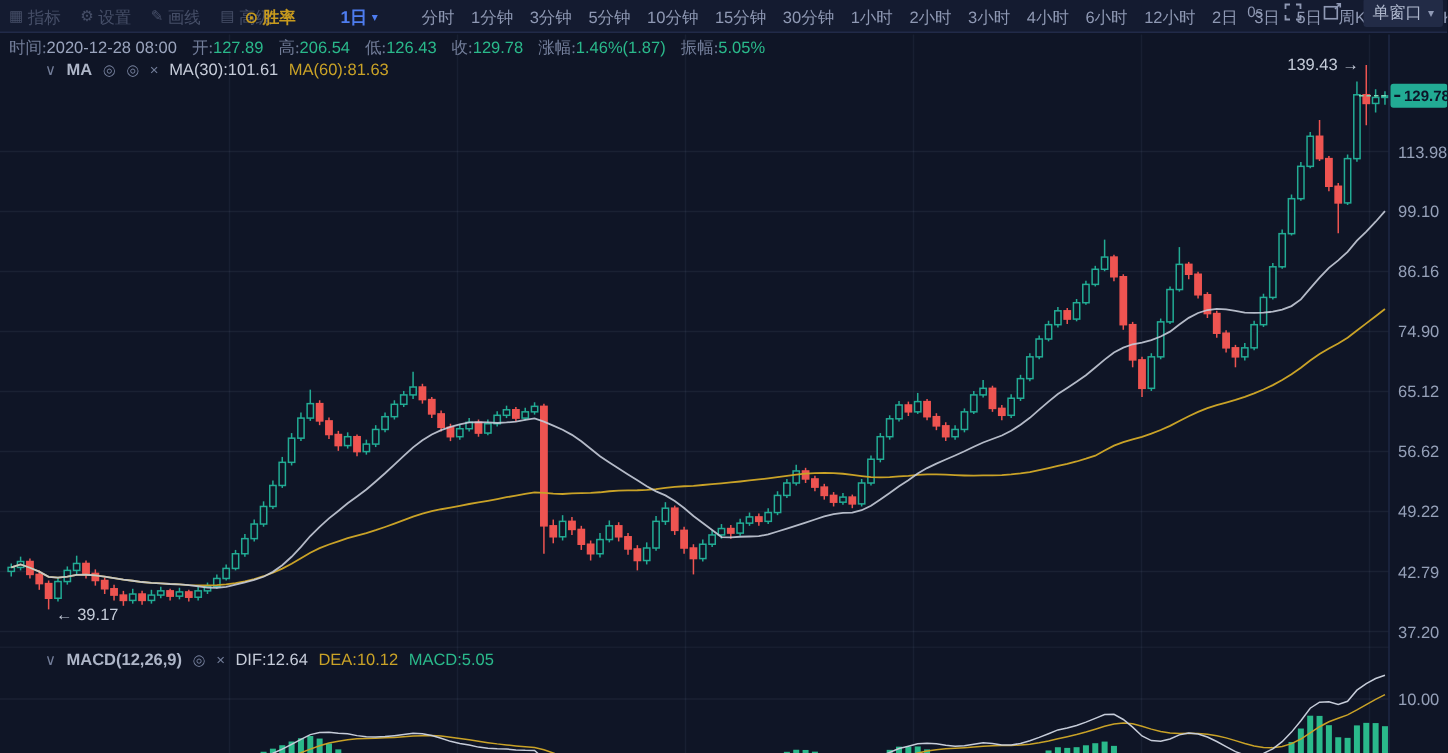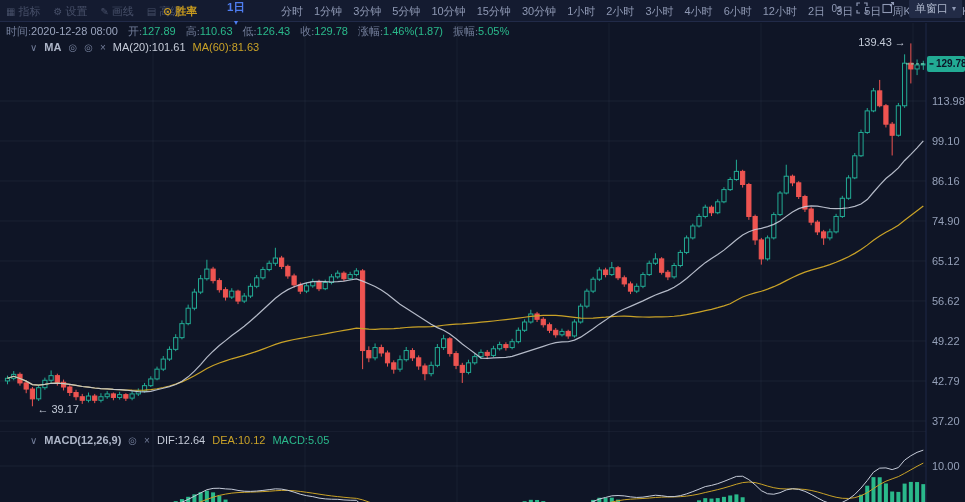--- a/index.html
+++ b/index.html
@@ -3,21 +3,21 @@
 <meta charset="utf-8">
 <style>
   html,body{margin:0;padding:0;background:#0f1526;overflow:hidden;}
   *{box-sizing:border-box;font-family:"Liberation Sans","DejaVu Sans",sans-serif;}
   .stage{position:relative;width:965px;height:502px;background:#0f1526;overflow:hidden;}
   .topbar{position:absolute;left:0;top:0;width:965px;height:22px;background:#141b30;border-bottom:1px solid #212a48;z-index:5;}
   .tb-left{position:absolute;left:6px;top:0;height:22px;display:flex;align-items:center;gap:13px;opacity:.5;}
   .tb-item{display:flex;align-items:center;gap:3px;color:#77819e;font-size:11px;white-space:nowrap;}
   .tb-item .ic{font-size:10px;}
   .winrate{position:absolute;left:163px;top:0;height:22px;display:flex;align-items:center;gap:3px;color:#c79a1e;font-size:11px;font-weight:bold;}
-  .period-sel{position:absolute;left:227px;top:0;height:22px;display:flex;align-items:center;gap:3px;color:#4e7df0;font-size:11.5px;font-weight:bold;flex-direction:column;}
+  .period-sel{position:absolute;left:227px;top:0;height:22px;display:flex;align-items:center;gap:3px;color:#4e7df0;font-size:11.5px;font-weight:bold;}
   .period-sel .car{font-size:8px;}
   .periods{position:absolute;left:281px;top:0;height:22px;display:flex;align-items:center;gap:11px;}
   .periods span{color:#8f99b4;font-size:11px;white-space:nowrap;cursor:pointer;}
   .tb-right{position:absolute;right:3px;top:0;height:16px;display:flex;align-items:center;gap:14px;}
   .delay{color:#8f99b4;font-size:10px;}
   .chip{background:#222b46;border-radius:2px;padding:2px 6px;display:flex;align-items:center;gap:4px;color:#aeb7cc;font-size:11px;}
   .chip .car{font-size:8px;color:#8f99b4;}
   .watermark{position:absolute;left:9px;top:4px;z-index:9;font-size:21px;font-weight:bold;color:#ffffff;letter-spacing:1px;
     text-shadow:-1px -1px 0 #000,1px -1px 0 #000,-1px 1px 0 #000,1px 1px 0 #000,0 2px 3px rgba(0,0,0,.55);}
   .inforow{position:absolute;left:6px;top:24px;display:flex;gap:10px;z-index:4;font-size:11px;white-space:nowrap;}
@@ -485,34 +485,34 @@
         <span>单窗口</span>
         <span class="car">▾</span>
       </div>
     </div>
   </div>
 
 
   <div class="inforow">
     <span><span class="lab">时间:</span><span class="tval">2020-12-28 08:00</span></span>
     <span><span class="lab">开:</span><span class="val">127.89</span></span>
-    <span><span class="lab">高:</span><span class="val">110.63</span></span>
+    <span><span class="lab">高:</span><span class="val">206.54</span></span>
     <span><span class="lab">低:</span><span class="val">126.43</span></span>
     <span><span class="lab">收:</span><span class="val">129.78</span></span>
     <span><span class="lab">涨幅:</span><span class="val">1.46%(1.87)</span></span>
     <span><span class="lab">振幅:</span><span class="val">5.05%</span></span>
   </div>
 
   <div class="legend ma-row">
     <span class="ic">∨</span>
     <span class="nm">MA</span>
     <span class="ic">◎</span>
     <span class="ic">◎</span>
     <span class="ic">×</span>
-    <span style="color:#c6ccd9">MA(20):101.61</span>
+    <span style="color:#c6ccd9">MA(30):101.61</span>
     <span style="color:#c9a227">MA(60):81.63</span>
   </div>
 
   <div class="legend macd-row">
     <span class="ic">∨</span>
     <span class="nm">MACD(12,26,9)</span>
     <span class="ic">◎</span>
     <span class="ic">×</span>
     <span style="color:#c6ccd9">DIF:12.64</span>
     <span style="color:#c9a227">DEA:10.12</span>

